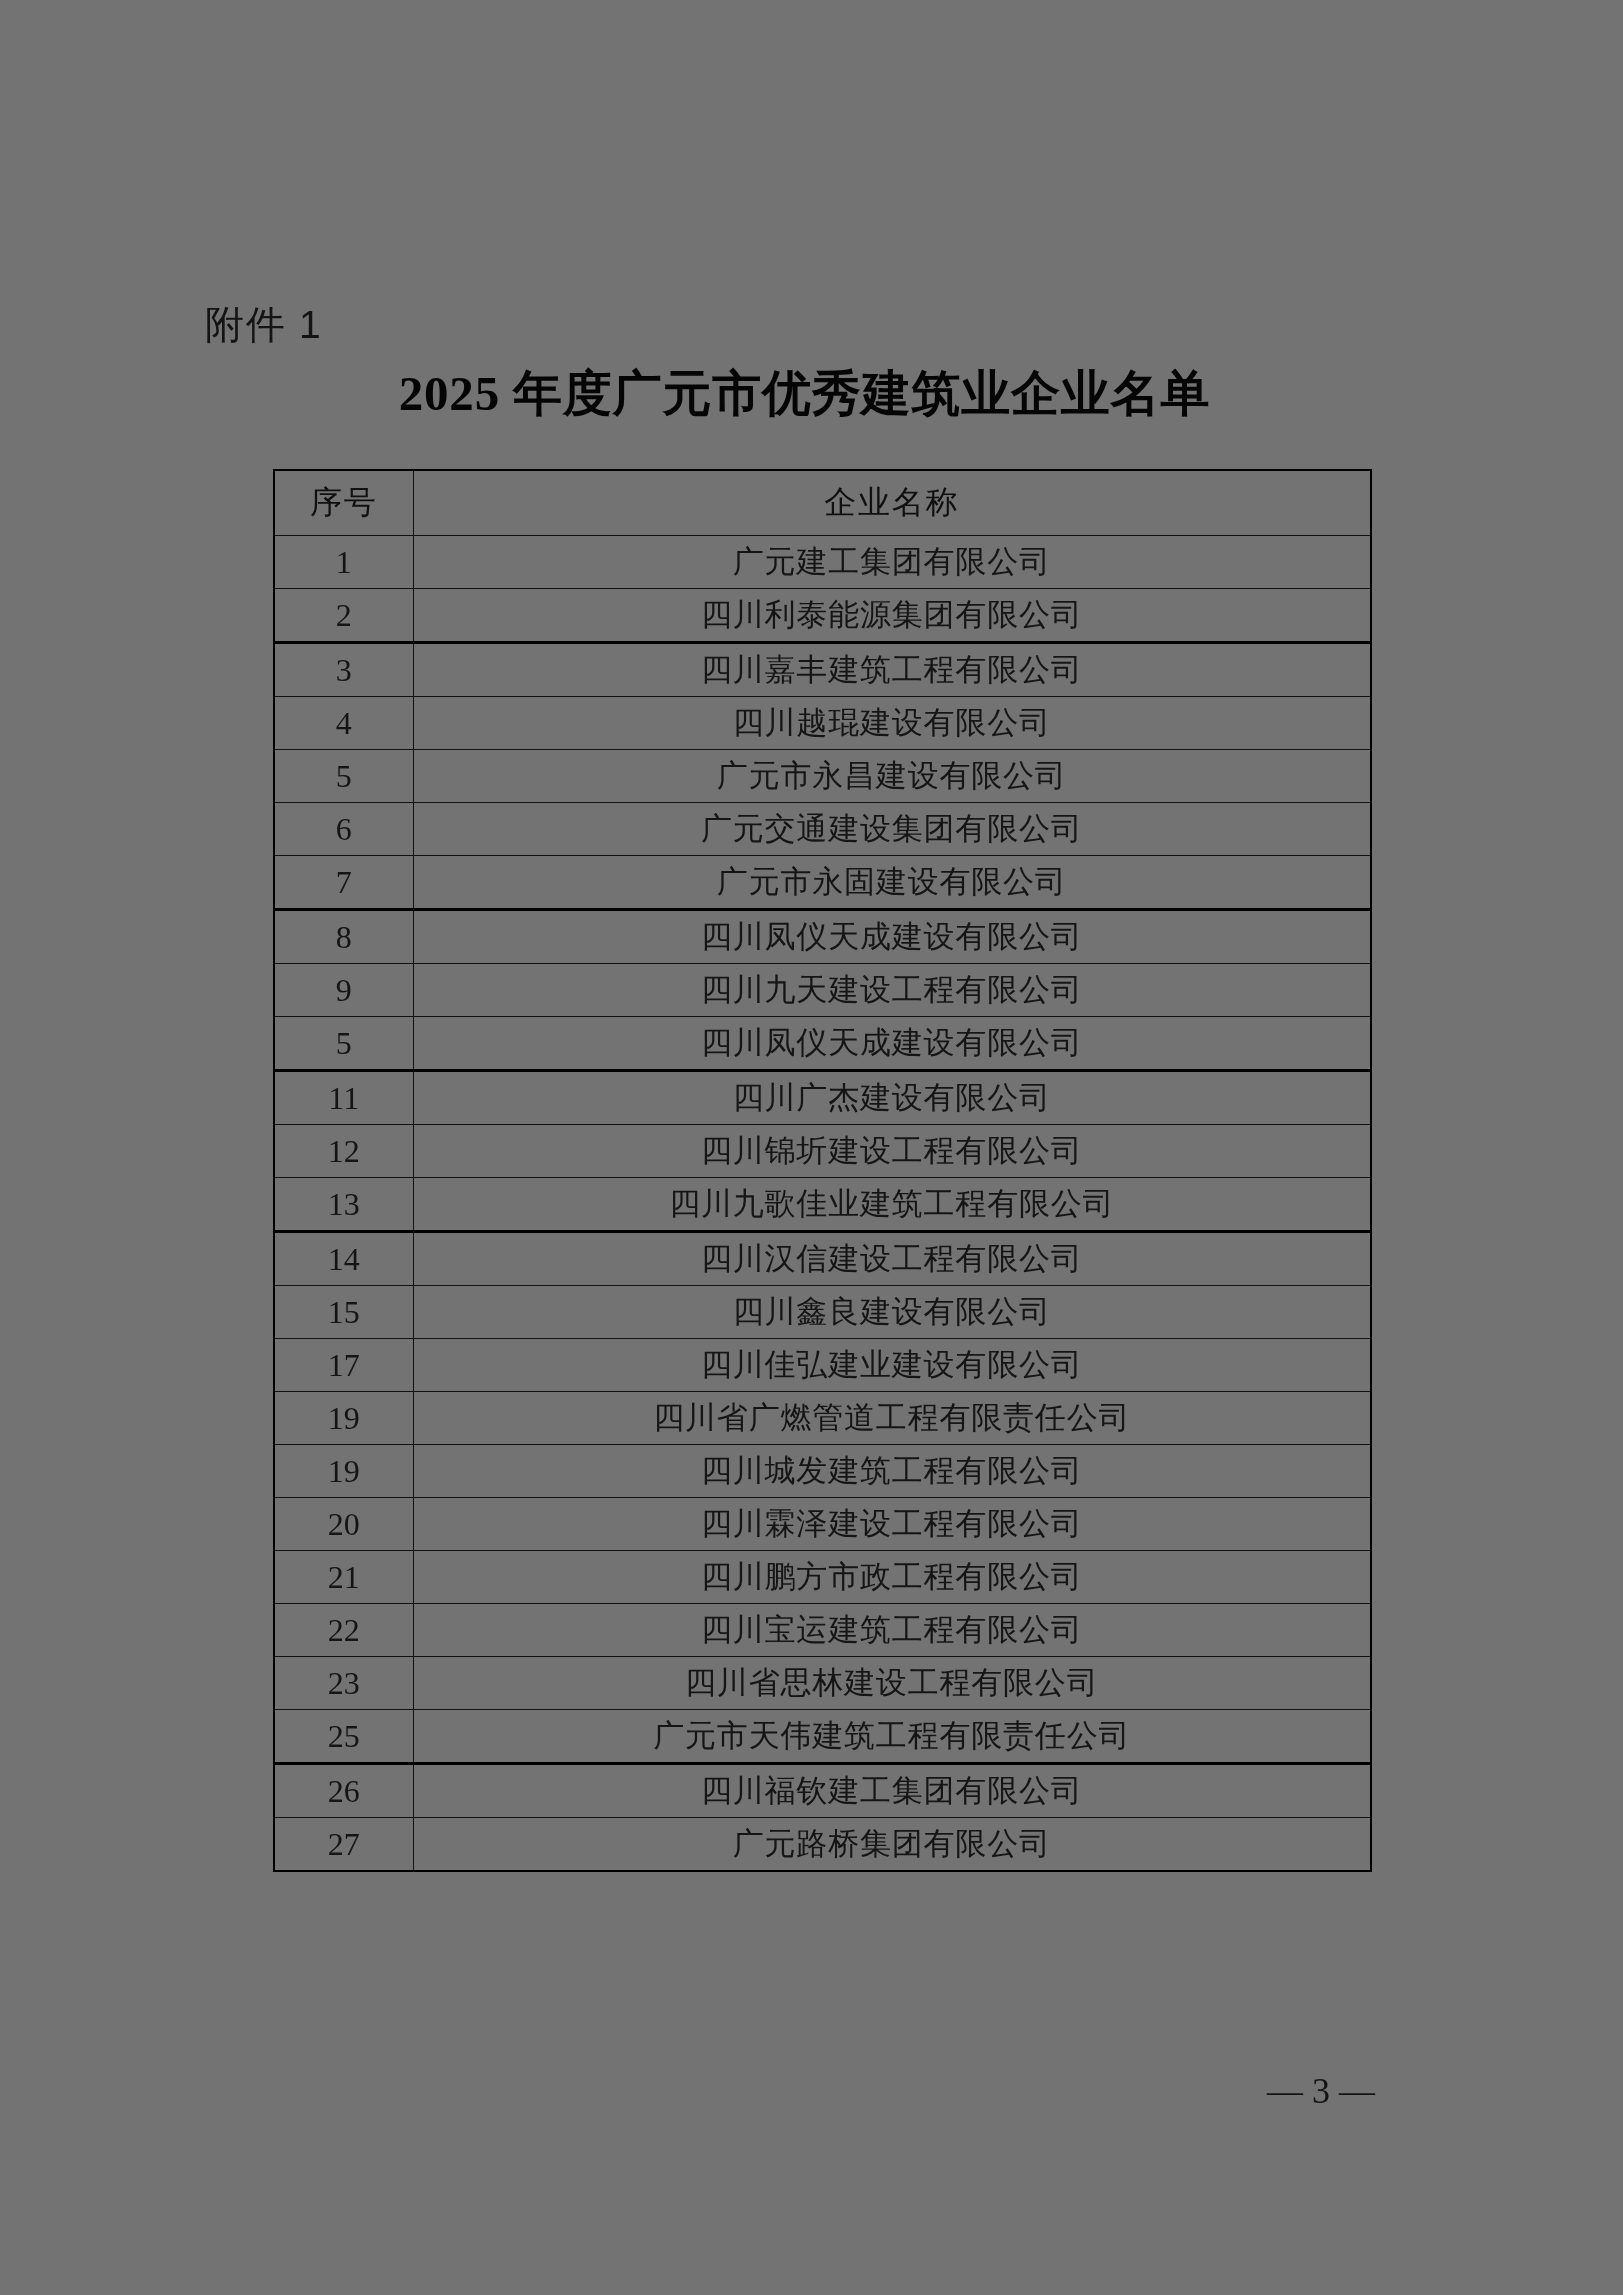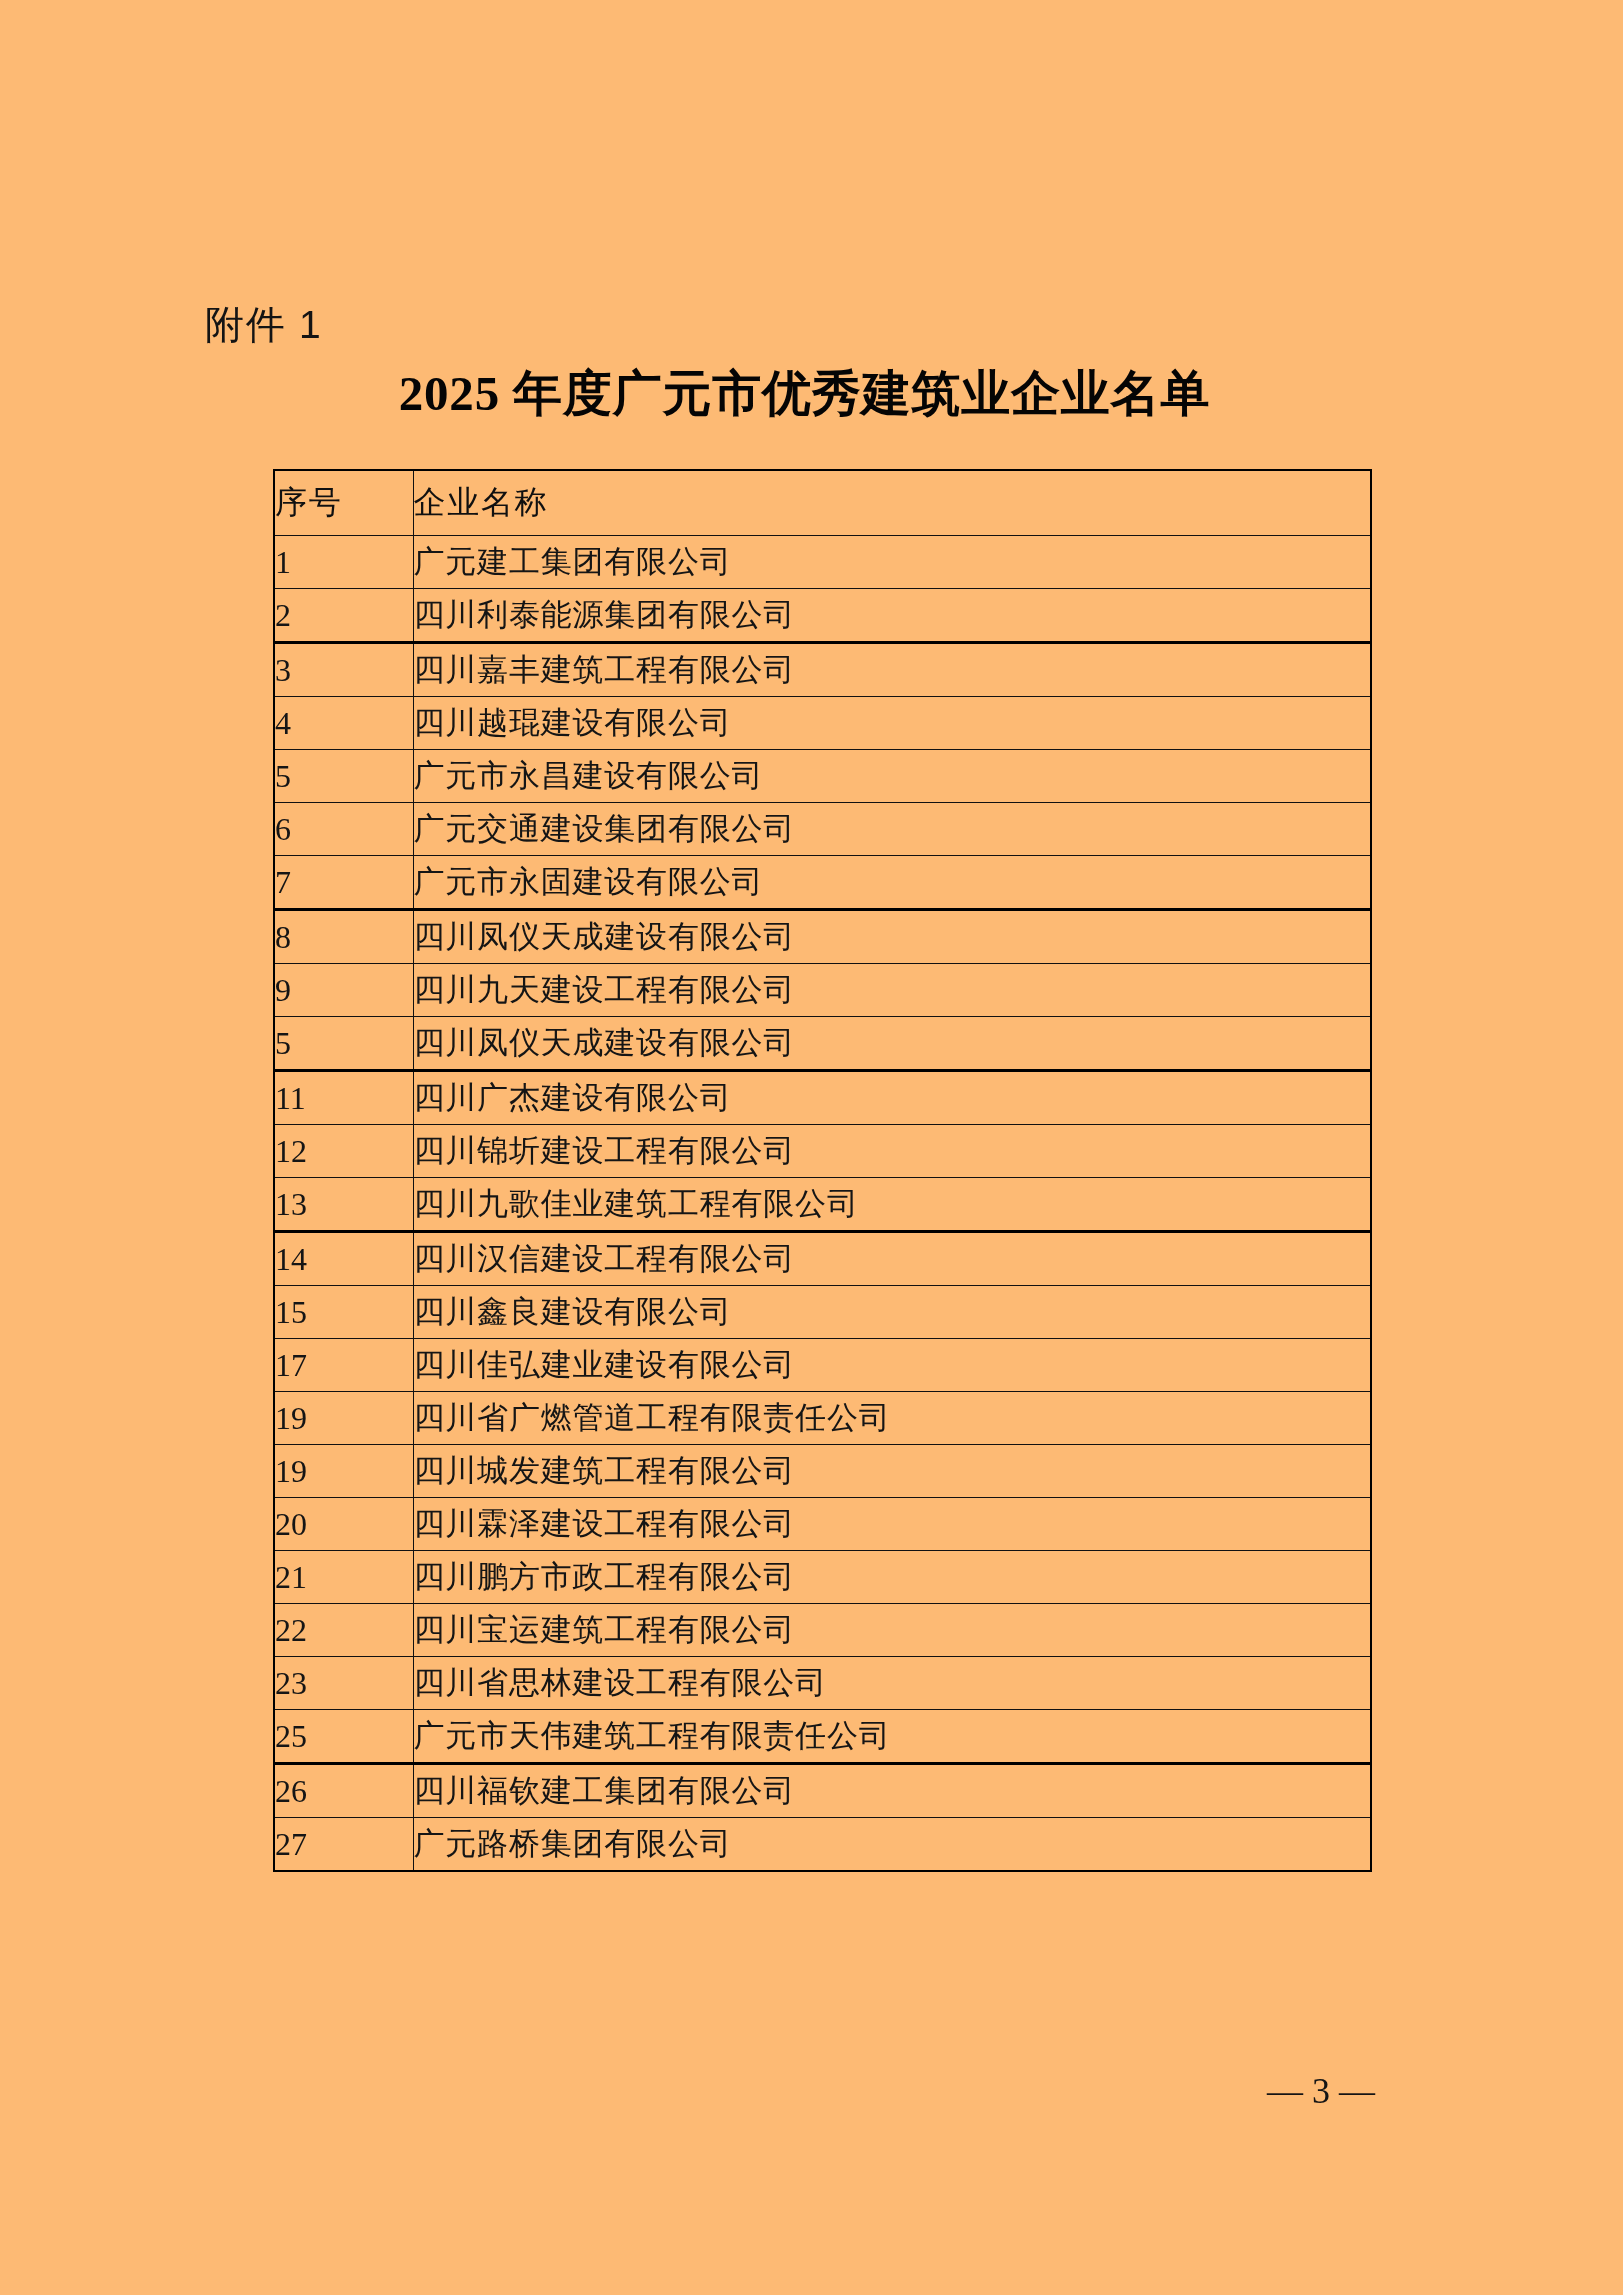--- a/index.html
+++ b/index.html
@@ -10,21 +10,21 @@
   body {
     width: 1623px;
     height: 2295px;
     position: relative;
     font-family: "Liberation Serif", serif;
     color: #000000;
   }
   .page {
     position: absolute;
     inset: 0;
-    background: #fdba74;
+    background: #737373;
     overflow: hidden;
   }
   .attachment-label {
     position: absolute;
     left: 205px;
     top: 304px;
     font-family: "Liberation Sans", sans-serif;
     font-size: 39px;
     line-height: 1.1;
     color: #141414;
@@ -52,21 +52,21 @@
     top: 469px;
     width: 1099px;
     border-collapse: collapse;
     table-layout: fixed;
     border: 2.5px solid #000000;
   }
   .company-table th,
   .company-table td {
     border: 1.7px solid #111111;
     padding: 0;
-    text-align: left;
+    text-align: center;
     vertical-align: middle;
     overflow: hidden;
   }
   .company-table thead th {
     height: 64px;
     font-family: "Liberation Sans", sans-serif;
     font-weight: normal;
     font-size: 32px;
     color: #101010;
     letter-spacing: 1.7px;

